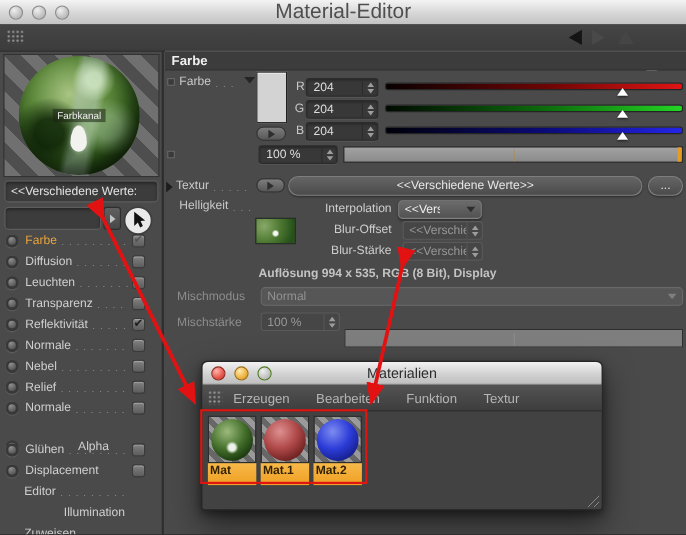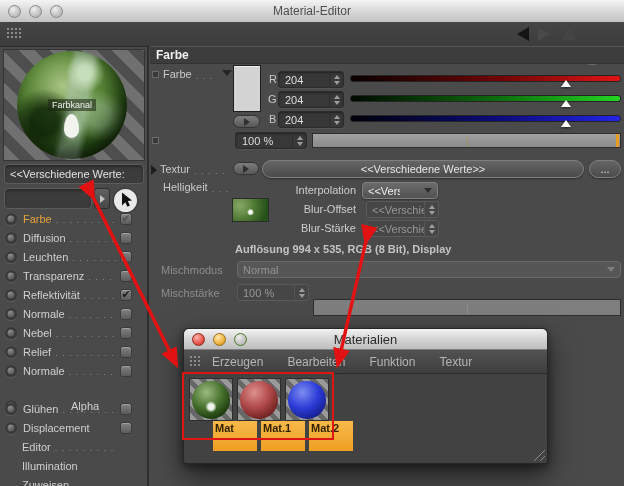--- a/index.html
+++ b/index.html
@@ -6,21 +6,21 @@
   #app{position:relative;width:624px;height:486px;overflow:hidden;
        font-family:"Liberation Sans","DejaVu Sans",sans-serif;
        background:#4a4a4a;-webkit-font-smoothing:antialiased;}
   .abs{position:absolute;}
 
   
   .titlebar{left:0;top:0;width:624px;height:22px;
     background:linear-gradient(#f4f4f4,#d6d6d6 55%,#c3c3c3);
     border-bottom:1px solid #8f8f8f;display:flex;align-items:center;}
   .titlebar .title{position:absolute;left:0;right:0;text-align:center;
-    font-size:12px;color:#4f4f4f;}
+    font-size:19px;color:#4f4f4f;}
   .light{width:13px;height:13px;border-radius:50%;margin-left:8px;
     background:radial-gradient(circle at 35% 30%,#efefef,#c2c2c2 60%,#a8a8a8);
     border:1px solid #8a8a8a;box-sizing:border-box;}
   .light.red{background:radial-gradient(circle at 35% 30%,#ffb3ad,#e5554a 60%,#b03428);border-color:#93281e;}
   .light.yellow{background:radial-gradient(circle at 35% 30%,#ffe9b0,#eeb23f 60%,#c08a1e);border-color:#9a6f15;}
   .light.green{background:radial-gradient(circle at 35% 30%,#d8f4b5,#8bc94c 60%,#5f9c2a;);border-color:#4c7d20;}
   .toolbar{left:0;top:22px;width:624px;height:24px;background:linear-gradient(#454545,#3c3c3c);
     border-bottom:1px solid #2a2a2a;}
   .grip{background-image:radial-gradient(#8b8b8b 1px,transparent 1.2px);
     background-size:4px 4px;}
@@ -129,23 +129,23 @@
   .menu-item{font-size:12px;color:#b5b5b5;margin-right:24px;white-space:nowrap;}
   .matcell{position:absolute;width:44px;}
   .matimg{width:44px;height:43px;border:1px solid #2d2d2d;box-sizing:border-box;position:relative;
     background:repeating-linear-gradient(45deg,#9a9a9a 0 5px,#676767 5px 10px);overflow:hidden;}
   .msphere{position:absolute;left:2px;top:2px;width:38px;height:38px;border-radius:50%;}
   .msphere.green{background:
       radial-gradient(circle at 50% 68%,rgba(255,255,255,.9) 0 9%,transparent 18%),
       radial-gradient(circle at 38% 30%,#9cba7c,#45702c 45%,#17350c 80%,#0a1d05);}
   .msphere.red{background:radial-gradient(circle at 38% 30%,#dd9090,#b24b4b 42%,#6e2020 78%,#481313);}
   .msphere.blue{background:radial-gradient(circle at 38% 30%,#7d8cf0,#2c3cd8 45%,#141e8a 80%,#0b1155);}
-  .matname{width:44px;height:30px;background:linear-gradient(#f7b94a,#ef9f22);
+  .matname{width:44px;height:20px;background:linear-gradient(#f7b94a,#ef9f22);
     font-size:11px;font-weight:bold;color:#332200;line-height:14px;padding-left:2px;
-    box-sizing:border-box;overflow:hidden;white-space:nowrap;margin-left:24px;}
+    box-sizing:border-box;overflow:hidden;white-space:nowrap;}
   .resize-grip{position:absolute;right:2px;bottom:2px;width:14px;height:13px;
     background:repeating-linear-gradient(135deg,transparent 0 3px,#9a9a9a 3px 4px);
     clip-path:polygon(100% 0,100% 100%,0 100%);opacity:.8;}
 
   .redbox{left:182px;top:372px;width:152px;height:68px;border:2px solid #de1510;box-sizing:border-box;}
   #overlay{left:0;top:0;pointer-events:none;}
   .lockicon,.plusicon,.pickicon{display:block;}
 </style>
 </head>
 <body>
@@ -270,21 +270,21 @@
   <div class="abs chrow" style="top:418px;justify-content:center;">
     <div class="radio"></div>
     <span class="chlabel">Displacement</span>
     <span class="dots" style="letter-spacing:0;"></span>
     <div class="chk"></div>
   </div>
   <div class="abs footrow" style="top:437px;">
     <span class="chlabel">Editor</span>
     <span class="dots">. . . . . . . . . . . . . . . . . . . . .</span>
   </div>
-  <div class="abs footrow" style="top:456px;">
+  <div class="abs footrow" style="top:456px;padding-left:36px;">
     <span class="chlabel">Illumination</span>
   </div>
   <div class="abs footrow" style="top:475px;">
     <span class="chlabel">Zuweisen</span>
   </div>
 
   <div class="abs sect-header">
     <span>Farbe</span>
   </div>
 

